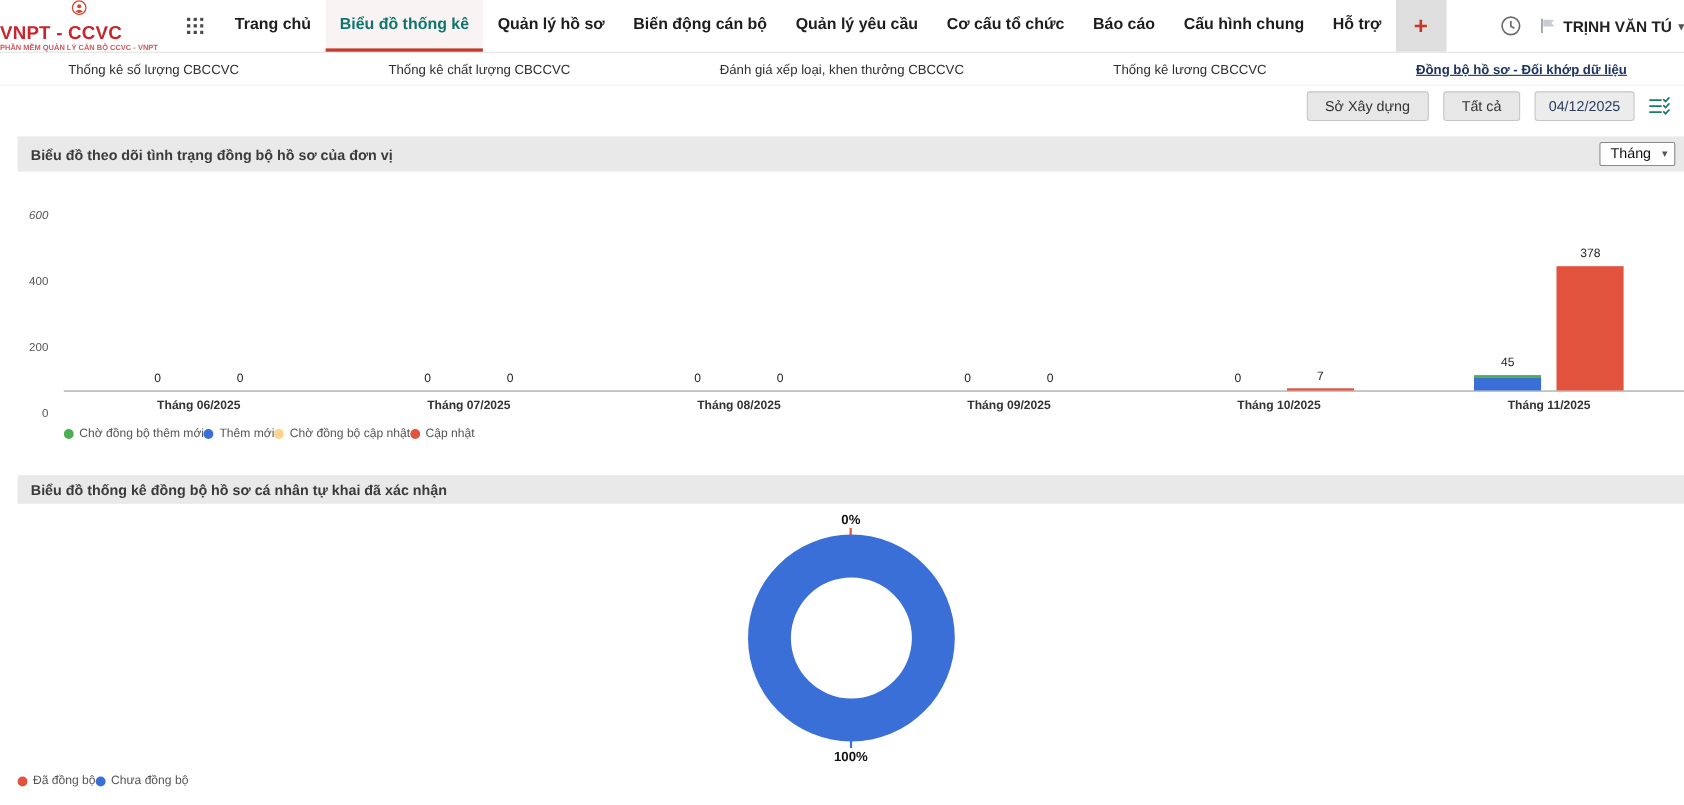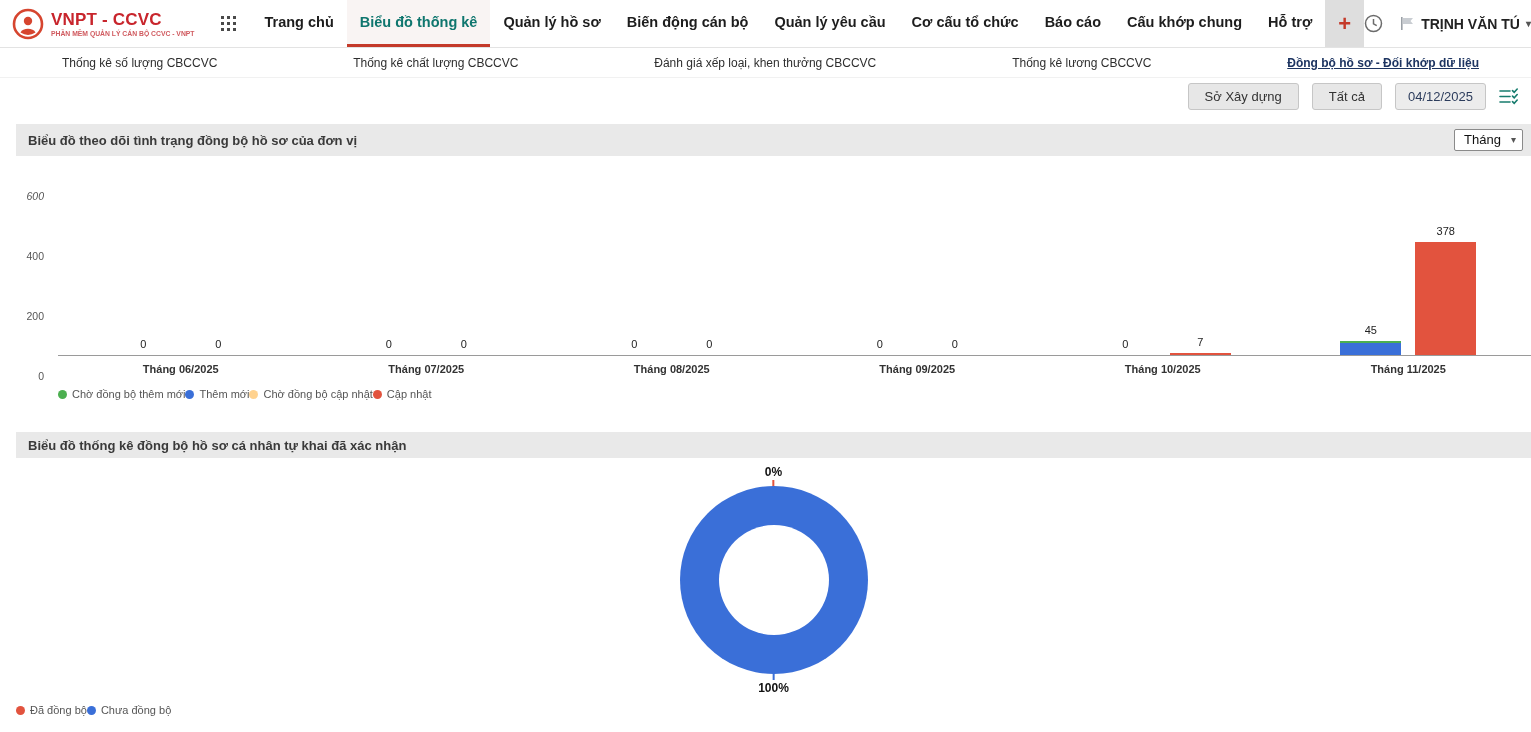--- a/index.html
+++ b/index.html
@@ -5,21 +5,21 @@
 * { box-sizing: border-box; }
 html, body { margin: 0; padding: 0; }
 body {
   width: 1531px; height: 732px; overflow: hidden;
   font-family: "Liberation Sans", sans-serif;
   background: #fff; color: #222;
 }
 
 
 .navbar { display: flex; align-items: stretch; height: 48px; border-bottom: 1px solid #e3e3e3; background: #fff; }
-.logo { display: flex; align-items: center; gap: 7px; padding: 0 10px 0 12px; cursor: pointer; }
+.logo { display: flex; align-items: center; gap: 7px; padding: 0 10px 0 0; cursor: pointer; flex-direction: column; }
 .logo-name { color: #c8252c; font-weight: 800; font-size: 17px; letter-spacing: .2px; line-height: 1; }
 .logo-sub { color: #d05a5f; font-size: 6.8px; font-weight: 700; margin-top: 2px; white-space: nowrap; }
 .grid-btn { display: flex; align-items: center; padding: 0 16px; cursor: pointer; }
 .main-nav { display: flex; align-items: stretch; }
 .nav-item { display: flex; align-items: center; padding: 0 13px; font-size: 14.5px; font-weight: 700; color: #1d1d1d; cursor: pointer; border-bottom: 3px solid transparent; white-space: nowrap; }
 .nav-item.active { color: #0f766e; border-bottom-color: #c43a2a; background: #f9f4f3; }
 .add-tab { width: 46px; display: flex; align-items: center; justify-content: center; background: #dedede; color: #c43a2a; font-size: 22px; font-weight: 700; cursor: pointer; }
 .nav-spacer { flex: 1; }
 .nav-right { display: flex; align-items: center; gap: 16px; padding-right: 0; }
 .icon-btn { display: inline-flex; align-items: center; cursor: pointer; }
@@ -99,21 +99,21 @@
     </svg>
   </div>
   <nav class="main-nav">
       <div class="nav-item">Trang chủ</div>
       <div class="nav-item active">Biểu đồ thống kê</div>
       <div class="nav-item">Quản lý hồ sơ</div>
       <div class="nav-item">Biến động cán bộ</div>
       <div class="nav-item">Quản lý yêu cầu</div>
       <div class="nav-item">Cơ cấu tổ chức</div>
       <div class="nav-item">Báo cáo</div>
-      <div class="nav-item">Cấu khớp chung</div>
+      <div class="nav-item">Cấu hình chung</div>
       <div class="nav-item">Hỗ trợ</div>
     </nav>
   <div class="add-tab">+</div>
   <div class="nav-spacer"></div>
   <div class="nav-right">
     <span class="icon-btn">
       <svg width="19" height="19" viewBox="0 0 19 19">
         <circle cx="9.5" cy="9.5" r="8" fill="none" stroke="#6b6b6b" stroke-width="1.5"></circle>
         <path d="M9.5 5v4.8l3.2 1.8" fill="none" stroke="#6b6b6b" stroke-width="1.5"></path>
       </svg>

